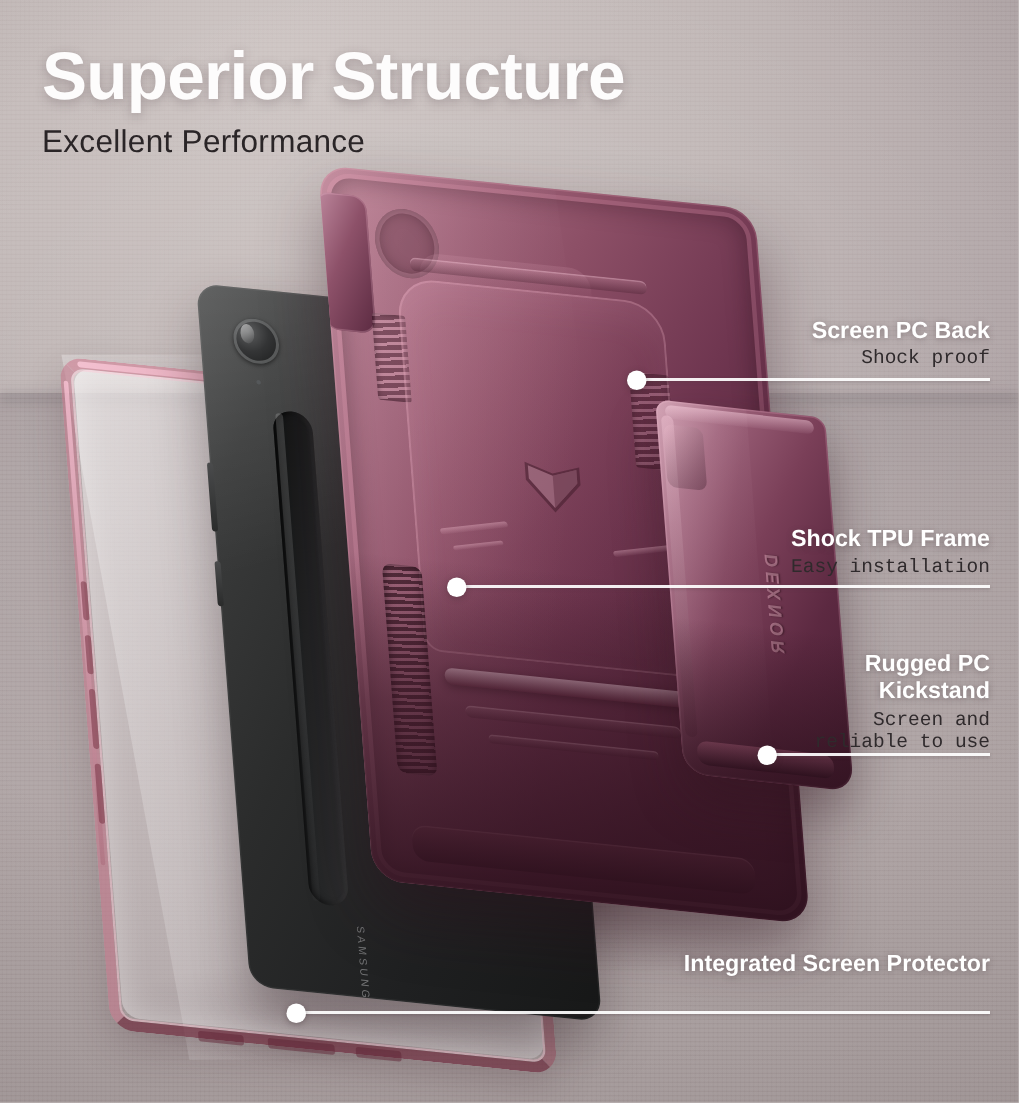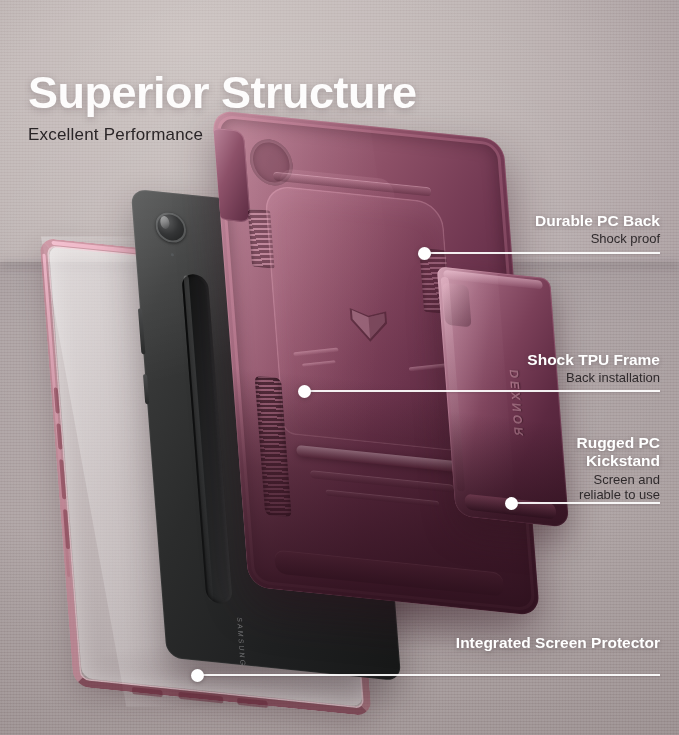--- a/index.html
+++ b/index.html
@@ -39,24 +39,24 @@
     background-image:
       repeating-linear-gradient(0deg, rgba(255,255,255,.35) 0 1px, rgba(0,0,0,.25) 1px 2px),
       repeating-linear-gradient(90deg, rgba(255,255,255,.25) 0 1px, rgba(0,0,0,.18) 1px 2px);
     background-size:3px 3px, 3px 3px;
   }
 
   
   .headings{ position:absolute; left:28px; top:28px; z-index:40; }
   .title{
     font-size:45px; font-weight:bold; color:#fdfcfc; letter-spacing:-0.5px;
-    line-height:1.04; text-shadow:0 2px 7px rgba(80,64,68,.30);margin-top:42px;
+    line-height:1.04; text-shadow:0 2px 7px rgba(80,64,68,.30);
   }
   .subtitle{
-    margin-top:8px; font-size:17px; color:#2a2527; letter-spacing:.2px;
+    margin-top:8px; font-size:21px; color:#2a2527; letter-spacing:.2px;
     font-weight:normal;
   }
 
   
   .product-group{ position:absolute; inset:0; z-index:10; }
 
   
   .front-frame{
     position:absolute; left:58px; top:252px; width:295px; height:450px;
     transform:rotate(-4.4deg) skewY(10.2deg);
@@ -287,21 +287,21 @@
 
   
   .callout{ position:absolute; z-index:60; }
   .callout .c-title{
     font-size:15.5px; font-weight:bold; color:#ffffff; line-height:1.18;
     text-align:right; text-shadow:0 1px 4px rgba(70,56,60,.42);
     white-space:pre-line;
   }
   .callout .c-sub{
     font-size:13px; color:#2f2a2c; line-height:1.22; text-align:right;
-    margin-top:1px; white-space:pre-line;
+    margin-top:1px; white-space:pre-line;font-family:Liberation Mono, monospace;
   }
   .leader{
     position:absolute; height:2px; background:rgba(255,255,255,.92);
     z-index:55; box-shadow:0 1px 2px rgba(80,60,66,.25);
   }
   .leader-dot{
     position:absolute; width:13px; height:13px; border-radius:50%;
     background:#ffffff; z-index:56;
     box-shadow:0 1px 4px rgba(60,42,48,.40);
   }
@@ -393,29 +393,29 @@
       <div class="ks-brand">DEXNOR</div>
       <div class="ks-btm"></div>
       <div class="ks-foot"></div>
     </div>
 
   </div>
 
   <div class="leader-dot" style="left:418px; top:247px;"></div>
   <div class="leader" style="left:428px; top:252px; width:232px;"></div>
   <div class="callout" style="left:440px; top:212px; width:220px;">
-    <div class="c-title">Durable PC Back</div>
+    <div class="c-title">Screen PC Back</div>
     <div class="c-sub">Shock proof</div>
   </div>
 
   <div class="leader-dot" style="left:298px; top:385px;"></div>
   <div class="leader" style="left:308px; top:390px; width:352px;"></div>
   <div class="callout" style="left:440px; top:351px; width:220px;">
     <div class="c-title">Shock TPU Frame</div>
-    <div class="c-sub">Back installation</div>
+    <div class="c-sub">Easy installation</div>
   </div>
 
   <div class="leader-dot" style="left:505px; top:497px;"></div>
   <div class="leader" style="left:515px; top:502px; width:145px;"></div>
   <div class="callout" style="left:440px; top:434px; width:220px;">
     <div class="c-title">Rugged PC
 Kickstand</div>
     <div class="c-sub">Screen  and
 reliable to use</div>
   </div>

